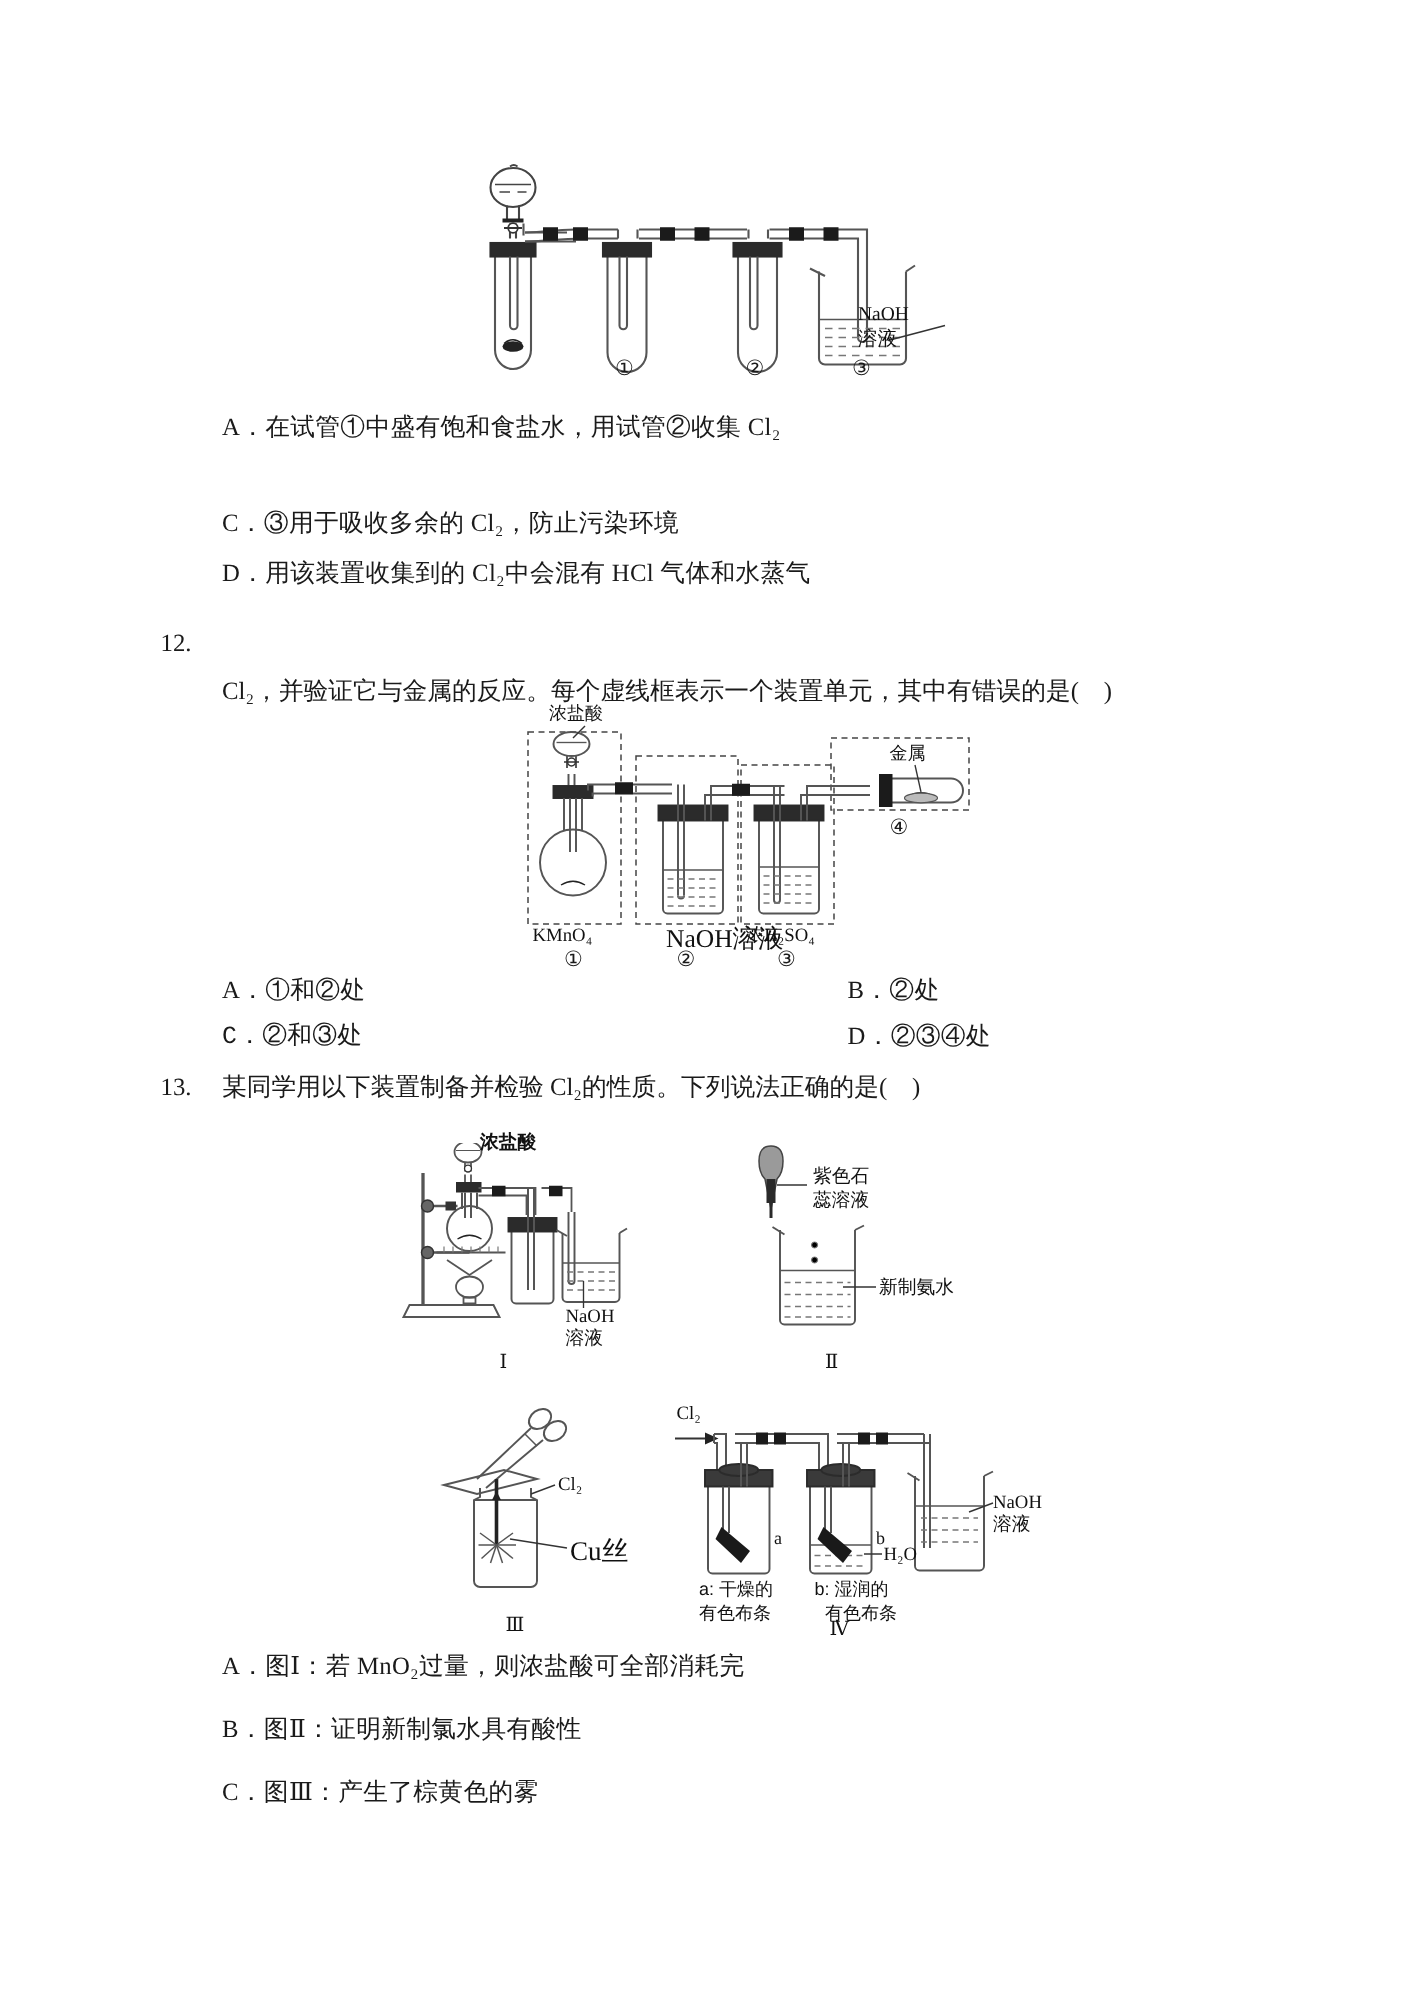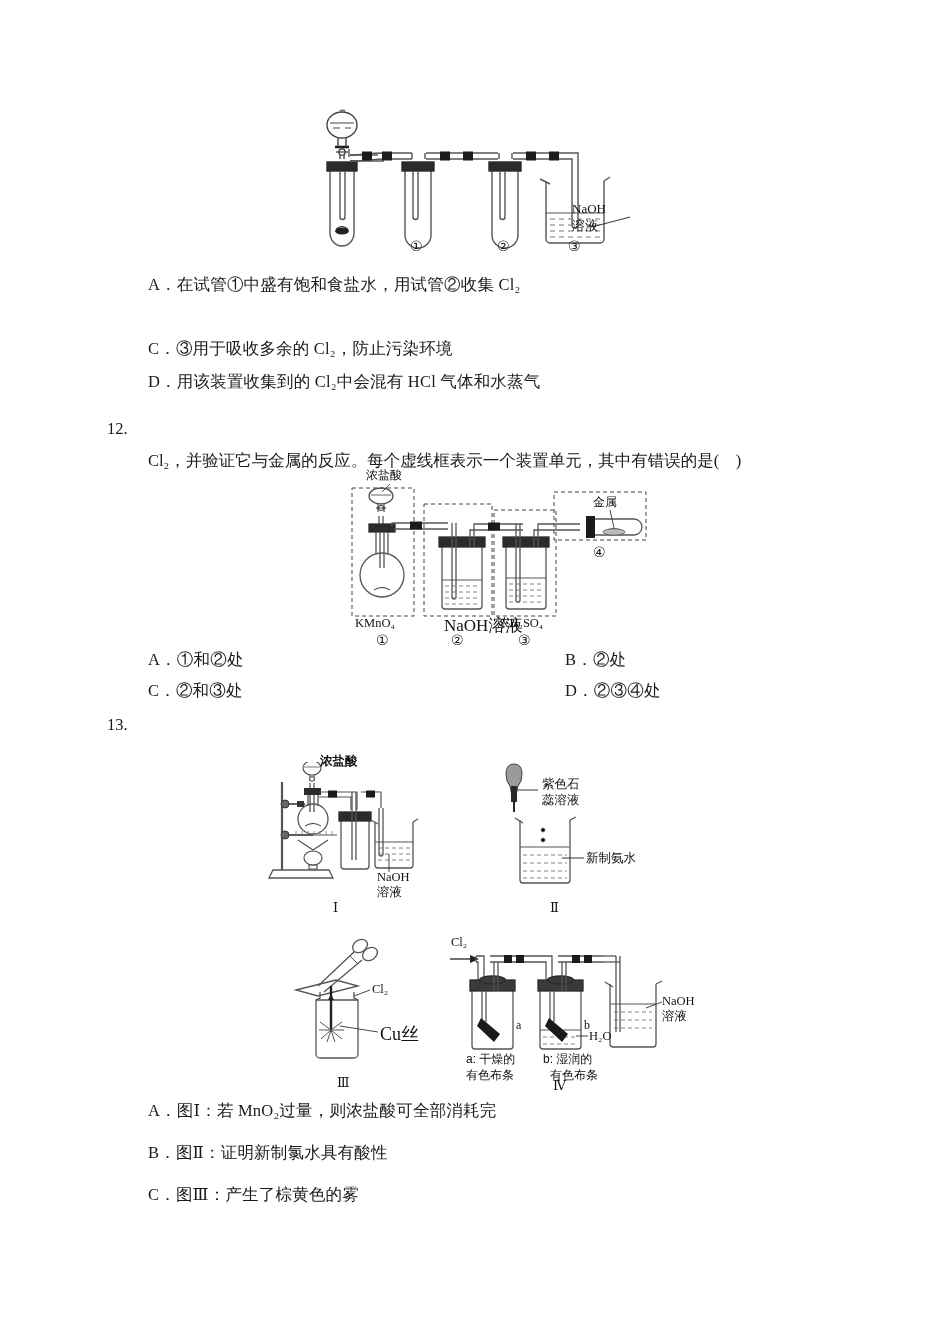--- a/index.html
+++ b/index.html
@@ -263,24 +263,25 @@
     <div class="lbl serif" style="left:149px; top:134px; font-size:12.5px;">浓H₂SO₄</div>
 
     <div class="circnum" style="left:28px; top:150px;">①</div>
     <div class="circnum" style="left:103px; top:150px;">②</div>
     <div class="circnum" style="left:170px; top:150px;">③</div>
     <div class="circnum" style="left:245px; top:62px;">④</div>
   </div>
 
   <div class="opt" style="left:148px; top:650px;">A．①和②处</div>
   <div class="opt" style="left:565px; top:650px;">B．②处</div>
-  <div class="opt" style="left:148px; top:681px;">C．②和③处</div>
+  <div class="opt" style="left:148px; top:681px;font-family:Liberation Mono, monospace;">C．②和③处</div>
   <div class="opt" style="left:565px; top:681px;">D．②③④处</div>
 
   <div class="qnum" style="left:107px; top:715px;">13.</div>
+  <div class="qtext" style="left:148px; top:715px;">某同学用以下装置制备并检验 Cl₂的性质。下列说法正确的是(　)</div>
 
   <div class="fig" style="left:265px; top:762px; width:170px; height:130px;">
     <svg width="170" height="130" viewBox="0 0 170 130">
 
       <g fill="none" stroke="#555" stroke-width="1.3">
         <path d="M8 108 L64 108 L68 116 L4 116 Z"></path>
         <line x1="17" y1="20" x2="17" y2="108" stroke-width="2.2"></line>
 
         <path d="M17 42 L40 42" stroke-width="1.8"></path>
         <path d="M17 73 L48 73" stroke-width="1.8"></path>

